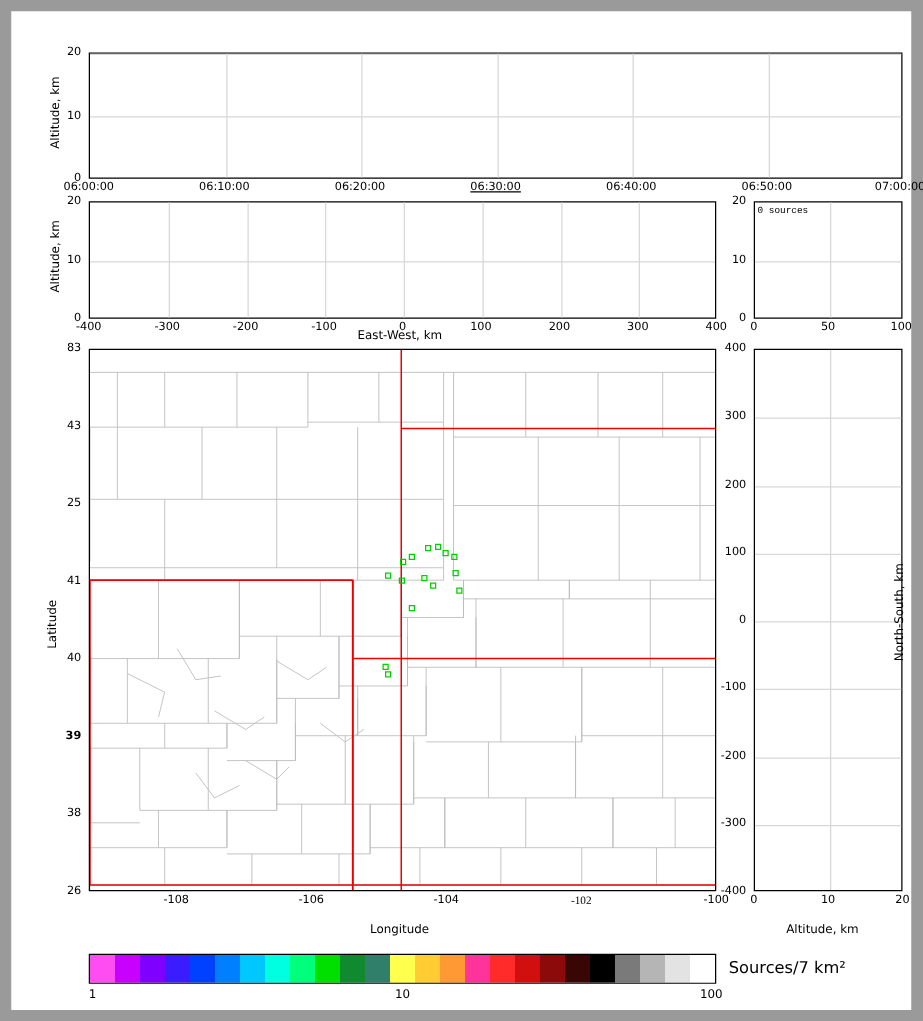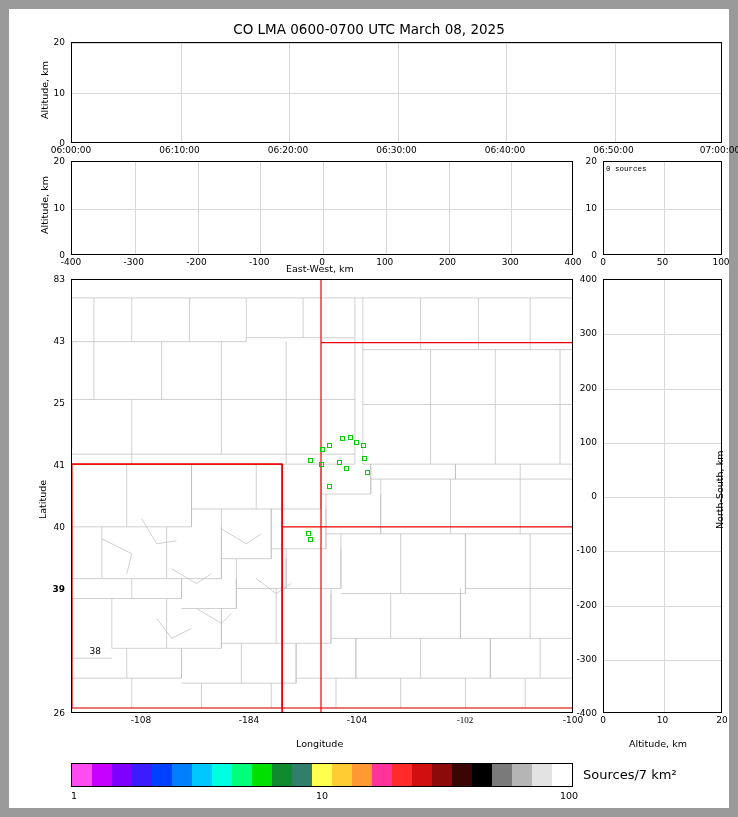--- a/index.html
+++ b/index.html
@@ -34,39 +34,38 @@
   #cbar div{flex:1 1 auto;height:100%;}
   .cbtick{position:absolute;font-size:9.5px;color:#000;transform:translateX(-50%);}
   #cblabel{position:absolute;font-size:13px;color:#000;white-space:nowrap;}
   #nsrc{position:absolute;font-size:7.5px;color:#000;}
 </style>
 </head>
 <body>
 
 <div id="page">
 
-  <div id="title">CO LMA 0600-0700 UTC March 08, 2025</div>
 
   <div class="axes" style="left:62px;top:33px;width:651px;height:101px;">
     <div class="gridline h" style="top:50px;"></div>
     <div class="gridline h" style="top:0px;"></div>
     <div class="gridline v" style="left:108.5px;"></div>
     <div class="gridline v" style="left:217px;"></div>
     <div class="gridline v" style="left:325.5px;"></div>
     <div class="gridline v" style="left:434px;"></div>
     <div class="gridline v" style="left:542.5px;"></div>
   </div>
 
   <div class="ticklabel y" style="left:40px;top:134px;width:16px;">0</div>
   <div class="ticklabel y" style="left:40px;top:83.5px;width:16px;">10</div>
   <div class="ticklabel y" style="left:40px;top:33px;width:16px;">20</div>
   <div class="ticklabel x" style="left:62px;top:136px;">06:00:00</div>
   <div class="ticklabel x" style="left:170.5px;top:136px;">06:10:00</div>
   <div class="ticklabel x" style="left:279px;top:136px;">06:20:00</div>
-  <div class="ticklabel x" style="left:387.5px;top:136px;">06:30:00</div>
+  <div class="ticklabel x" style="left:387.5px;top:136px;text-decoration:underline;">06:30:00</div>
   <div class="ticklabel x" style="left:496px;top:136px;">06:40:00</div>
   <div class="ticklabel x" style="left:604.5px;top:136px;">06:50:00</div>
   <div class="ticklabel x" style="left:711px;top:136px;">07:00:00</div>
   <div class="axlabel rot" style="left:30px;top:110px;">Altitude, km</div>
 
   <div class="axes" style="left:62px;top:152px;width:502px;height:94px;">
     <div class="gridline h" style="top:47px;"></div>
     <div class="gridline v" style="left:62.75px;"></div>
     <div class="gridline v" style="left:125.5px;"></div>
     <div class="gridline v" style="left:188.25px;"></div>
@@ -251,29 +250,29 @@
     <div class="src" style="left:265px;top:180px;"></div>
     <div class="src" style="left:272px;top:186px;"></div>
     <div class="src" style="left:290px;top:176px;"></div>
     <div class="src" style="left:293px;top:190px;"></div>
     <div class="src" style="left:255px;top:204px;"></div>
     <div class="src" style="left:234px;top:251px;"></div>
     <div class="src" style="left:236px;top:257px;"></div>
   </div>
 
   <div class="ticklabel y" style="left:38px;top:704px;width:18px;">26</div>
-  <div class="ticklabel y" style="left:38px;top:642px;width:18px;margin-left:36px;">38</div>
+  <div class="ticklabel y" style="left:38px;top:642px;width:18px;">38</div>
   <div class="ticklabel y" style="left:38px;top:580px;width:18px;font-weight:bold;">39</div>
   <div class="ticklabel y" style="left:38px;top:518px;width:18px;">40</div>
   <div class="ticklabel y" style="left:38px;top:456px;width:18px;">41</div>
   <div class="ticklabel y" style="left:38px;top:394px;width:18px;">25</div>
   <div class="ticklabel y" style="left:38px;top:332px;width:18px;">43</div>
   <div class="ticklabel y" style="left:38px;top:270px;width:18px;">83</div>
   <div class="ticklabel x" style="left:132px;top:706px;">-108</div>
-  <div class="ticklabel x" style="left:240px;top:706px;">-184</div>
+  <div class="ticklabel x" style="left:240px;top:706px;">-106</div>
   <div class="ticklabel x" style="left:348px;top:706px;">-104</div>
   <div class="ticklabel x" style="left:456px;top:706px;font-family:Liberation Serif, serif;">-102</div>
   <div class="ticklabel x" style="left:564px;top:706px;">-100</div>
   <div class="axlabel rot" style="left:28px;top:510px;">Latitude</div>
   <div class="axlabel" style="left:287px;top:729px;">Longitude</div>
 
   <div class="axes" style="left:594px;top:270px;width:119px;height:434px;">
     <div class="gridline v" style="left:59.5px;"></div>
     <div class="gridline h" style="top:54.25px;"></div>
     <div class="gridline h" style="top:108.5px;"></div>

